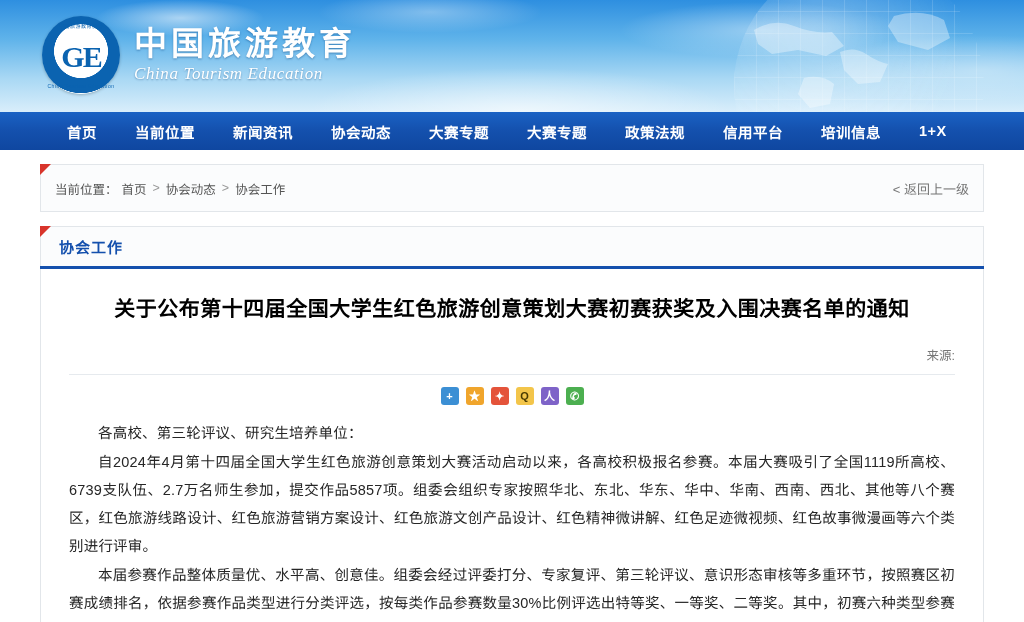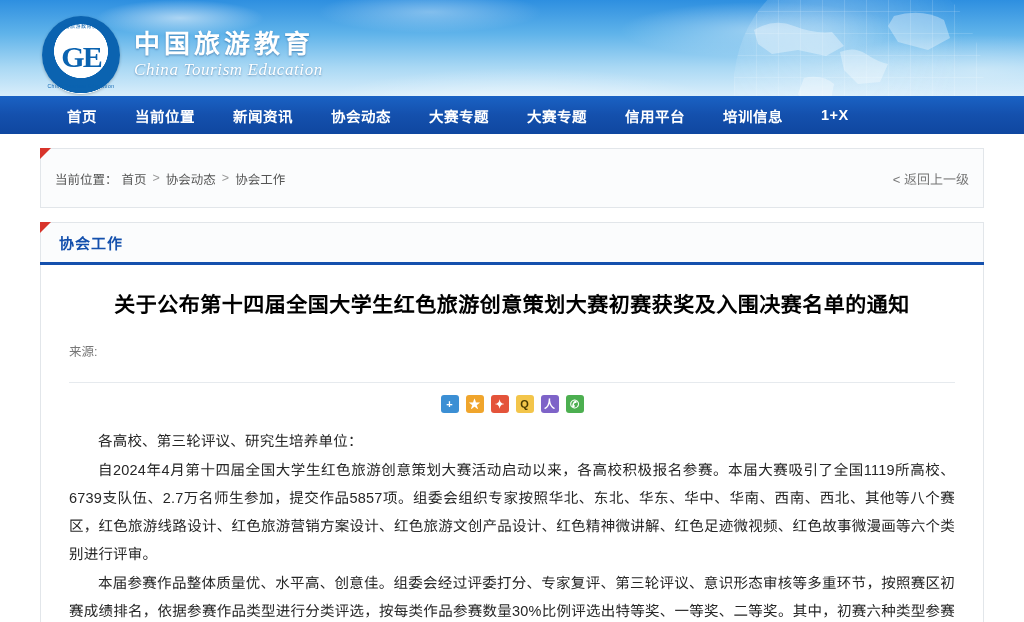--- a/index.html
+++ b/index.html
@@ -12,21 +12,21 @@
     height: 622px;
     overflow: hidden;
     font-family: "Liberation Sans", sans-serif;
     background: #ffffff;
     color: #222;
   }
 
   
   .banner {
     position: relative;
-    height: 96px;
+    height: 112px;
     background: linear-gradient(180deg, #2e8fe0 0%, #5fb3ea 35%, #a9d8f4 70%, #d9eefb 100%);
     overflow: hidden;
   }
   .banner .clouds {
     position: absolute;
     inset: 0;
     background:
       radial-gradient(ellipse 120px 26px at 180px 18px, rgba(255,255,255,.55), rgba(255,255,255,0) 70%),
       radial-gradient(ellipse 160px 30px at 430px 12px, rgba(255,255,255,.35), rgba(255,255,255,0) 70%),
       radial-gradient(ellipse 200px 40px at 760px 30px, rgba(255,255,255,.40), rgba(255,255,255,0) 70%),
@@ -95,21 +95,21 @@
     position: absolute;
     bottom: 5px;
     left: 0; right: 0;
     text-align: center;
     font-size: 5px;
     color: #0b63b0;
     letter-spacing: .5px;
   }
   .logo-text .cn {
     font-family: "Liberation Serif", serif;
-    font-size: 26px;
+    font-size: 33px;
     font-weight: bold;
     color: #ffffff;
     letter-spacing: 4px;
     line-height: 1.15;
     text-shadow: 0 1px 2px rgba(0,60,120,.45);
   }
   .logo-text .en {
     font-family: "Liberation Serif", serif;
     font-size: 17px;
     font-style: italic;
@@ -145,21 +145,21 @@
     margin: 0 auto;
     background: #fff;
   }
 
   
   .crumb-box {
     position: relative;
     margin-top: 14px;
     border: 1px solid #e2e6ea;
     background: #fbfcfd;
-    height: 60px;
+    height: 48px;
     display: flex;
     align-items: center;
     justify-content: space-between;
     padding: 0 14px;
     box-sizing: border-box;
     font-size: 12.5px;
     color: #555;
   }
   .corner {
     position: absolute;
@@ -208,25 +208,25 @@
   .art-title {
     text-align: center;
     color: #000000;
     font-size: 21px;
     font-weight: bold;
     letter-spacing: .5px;
     padding: 26px 10px 22px;
     line-height: 1.35;
   }
   .art-source {
-    text-align: left;
+    text-align: right;
     font-size: 12.5px;
     color: #777;
     border-bottom: 1px solid #e6eaee;
-    padding-bottom: 22px;
+    padding-bottom: 10px;
   }
   .share-row {
     display: flex;
     justify-content: center;
     gap: 7px;
     padding: 12px 0 14px;
   }
   .share-btn {
     width: 18px;
     height: 18px;
@@ -285,20 +285,21 @@
   </div>
 </div>
 
 <nav class="nav">
   <div class="nav-item">首页</div>
   <div class="nav-item">当前位置</div>
   <div class="nav-item">新闻资讯</div>
   <div class="nav-item">协会动态</div>
   <div class="nav-item">大赛专题</div>
   <div class="nav-item">大赛专题</div>
+  <div class="nav-item">政策法规</div>
   <div class="nav-item">信用平台</div>
   <div class="nav-item">培训信息</div>
   <div class="nav-item">1+X</div>
 
 </nav>
 
 <div class="wrap">
 
   <div class="crumb-box">
     <span class="corner"></span>

